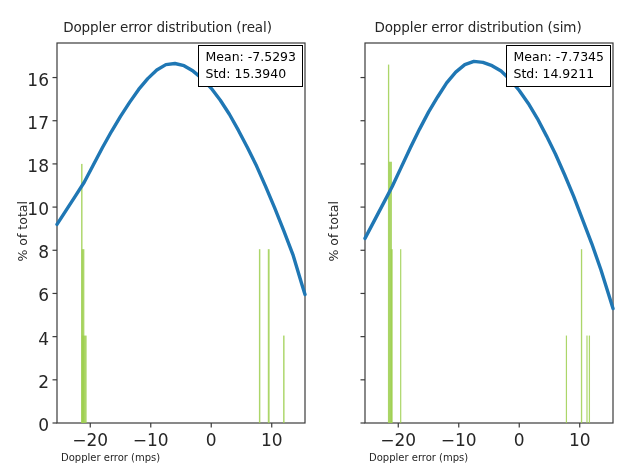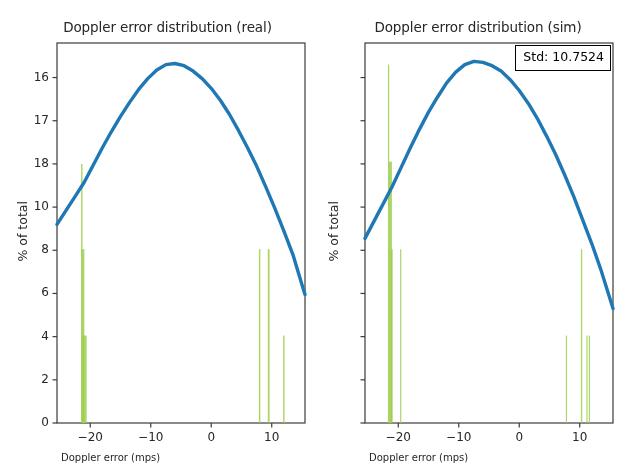--- a/index.html
+++ b/index.html
@@ -81,21 +81,21 @@
     right: 6px;
     bottom: 6px;
     font-size: 13px;
     color: #c9c9c9;
     letter-spacing: 0.5px;
     pointer-events: none;
     user-select: none;
   }
   .tick-label {
     position: absolute;
-    font-size: 12px;
+    font-size: 17px;
     color: #262626;
     white-space: nowrap;
   }
 </style>
 </head>
 <body>
 
 <div id="figure">
 
   <div class="panel" id="panel-left">
@@ -118,20 +118,24 @@
         <line x1="52.5" y1="324.6363636363636" x2="57" y2="324.6363636363636" stroke="#3b3b3b" stroke-width="1.2"></line>
         <line x1="52.5" y1="281.4545454545455" x2="57" y2="281.4545454545455" stroke="#3b3b3b" stroke-width="1.2"></line>
         <line x1="52.5" y1="238.27272727272728" x2="57" y2="238.27272727272728" stroke="#3b3b3b" stroke-width="1.2"></line>
         <line x1="52.5" y1="195.09090909090912" x2="57" y2="195.09090909090912" stroke="#3b3b3b" stroke-width="1.2"></line>
         <line x1="52.5" y1="151.90909090909093" x2="57" y2="151.90909090909093" stroke="#3b3b3b" stroke-width="1.2"></line>
         <line x1="52.5" y1="108.72727272727275" x2="57" y2="108.72727272727275" stroke="#3b3b3b" stroke-width="1.2"></line>
         <line x1="52.5" y1="65.54545454545456" x2="57" y2="65.54545454545456" stroke="#3b3b3b" stroke-width="1.2"></line>
       </svg>
     <div class="axis-xlabel" id="xlabel-left" style="top: 440px; left: 61px; width: 240px;">Doppler error (mps)</div>
     <div class="axis-ylabel" id="ylabel-left" style="left: -8px; top: 212px; width: 60px; text-align: center;">% of total</div>
+    <div class="statbox" id="statbox-left" style="top: 33px; left: auto; right: 10px;">
+      <div>Mean: -7.5293</div>
+      <div>Std: 15.3940</div>
+    </div>
   <div class="tick-label" style="left: 70.2683px; top: 418px; width: 40px; text-align: center;">−20</div>
       <div class="tick-label" style="left: 130.756px; top: 418px; width: 40px; text-align: center;">−10</div>
       <div class="tick-label" style="left: 191.244px; top: 418px; width: 40px; text-align: center;">0</div>
       <div class="tick-label" style="left: 251.732px; top: 418px; width: 40px; text-align: center;">10</div>
       <div class="tick-label" style="left: 9px; top: 403px; width: 40px; text-align: right;">0</div>
       <div class="tick-label" style="left: 9px; top: 359.818px; width: 40px; text-align: right;">2</div>
       <div class="tick-label" style="left: 9px; top: 316.636px; width: 40px; text-align: right;">4</div>
       <div class="tick-label" style="left: 9px; top: 273.455px; width: 40px; text-align: right;">6</div>
       <div class="tick-label" style="left: 9px; top: 230.273px; width: 40px; text-align: right;">8</div>
       <div class="tick-label" style="left: 9px; top: 187.091px; width: 40px; text-align: right;">10</div>
@@ -163,21 +167,22 @@
         <line x1="47.5" y1="281.4545454545455" x2="52" y2="281.4545454545455" stroke="#3b3b3b" stroke-width="1.2"></line>
         <line x1="47.5" y1="238.27272727272728" x2="52" y2="238.27272727272728" stroke="#3b3b3b" stroke-width="1.2"></line>
         <line x1="47.5" y1="195.09090909090912" x2="52" y2="195.09090909090912" stroke="#3b3b3b" stroke-width="1.2"></line>
         <line x1="47.5" y1="151.90909090909093" x2="52" y2="151.90909090909093" stroke="#3b3b3b" stroke-width="1.2"></line>
         <line x1="47.5" y1="108.72727272727275" x2="52" y2="108.72727272727275" stroke="#3b3b3b" stroke-width="1.2"></line>
         <line x1="47.5" y1="65.54545454545456" x2="52" y2="65.54545454545456" stroke="#3b3b3b" stroke-width="1.2"></line>
       </svg>
     <div class="axis-xlabel" id="xlabel-right" style="top: 440px; left: 56px; width: 240px;">Doppler error (mps)</div>
     <div class="axis-ylabel" id="ylabel-right" style="left: -10px; top: 212px; width: 60px; text-align: center;">% of total</div>
     <div class="statbox" id="statbox-right" style="top: 33px; left: auto; right: 14px;">
-      <div>Std: 10.7524</div>
+      <div>Mean: -7.7345</div>
+      <div>Std: 14.9211</div>
     </div>
   <div class="tick-label" style="left: 65.2683px; top: 418px; width: 40px; text-align: center;">−20</div>
       <div class="tick-label" style="left: 125.756px; top: 418px; width: 40px; text-align: center;">−10</div>
       <div class="tick-label" style="left: 186.244px; top: 418px; width: 40px; text-align: center;">0</div>
       <div class="tick-label" style="left: 246.732px; top: 418px; width: 40px; text-align: center;">10</div>
     </div>
 
 </div>
 
 </body></html>

